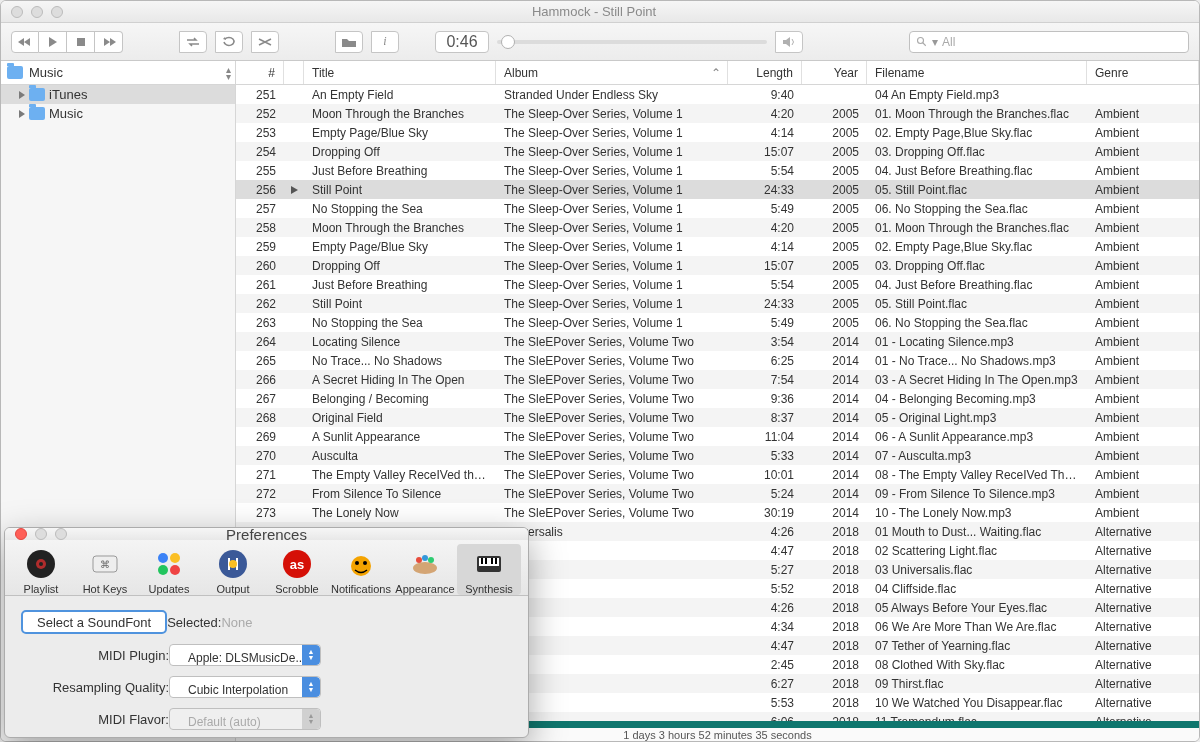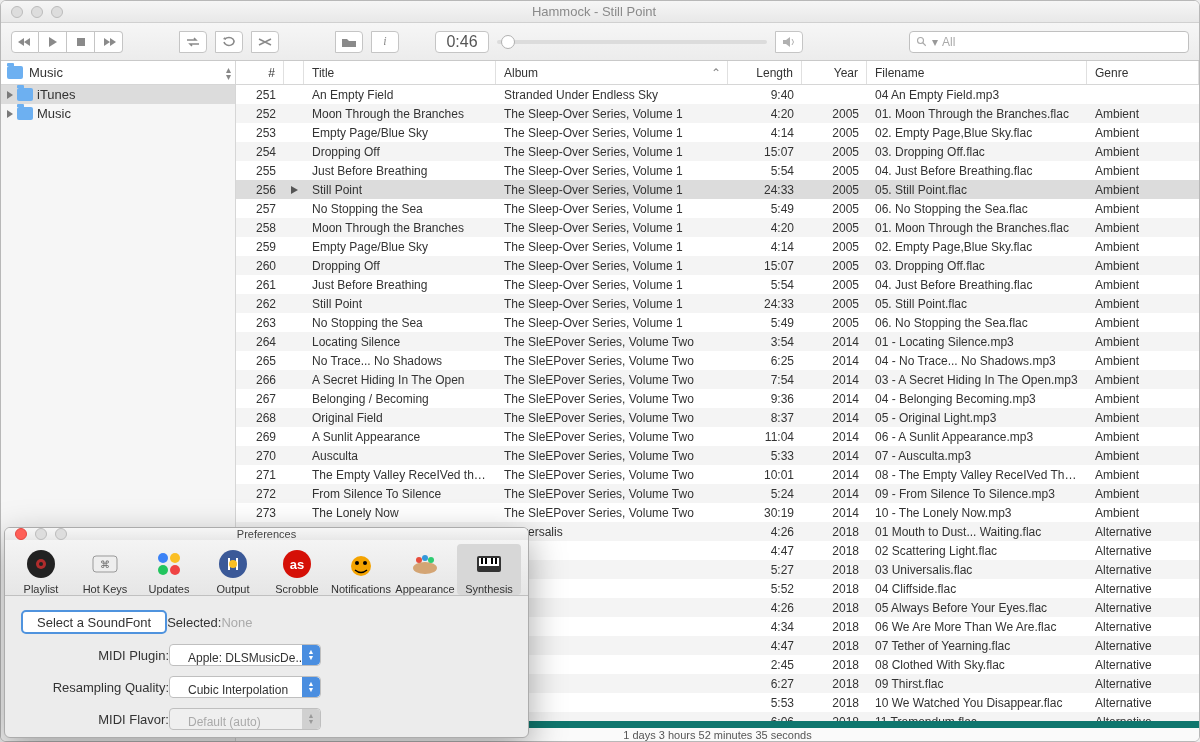--- a/index.html
+++ b/index.html
@@ -27,21 +27,21 @@
 .search svg { width: 12px; height: 12px; }
 
 .body { flex: 1; display: flex; min-height: 0; }
 
 
 .sidebar { width: 235px; background: #f6f6f6; border-right: 1px solid #d6d6d6; display: flex; flex-direction: column; font-size: 13px; }
 .sb-header { height: 24px; border-bottom: 1px solid #d6d6d6; background: #fff; display: flex; align-items: center; padding: 0 6px; gap: 6px; position: relative; }
 .sb-header .stepper { position: absolute; right: 4px; color: #888; font-size: 10px; line-height: 7px; }
 .folder-icon { width: 16px; height: 13px; background: #6db0f1; border-radius: 2px; position: relative; }
 .folder-icon::before { content: ""; position: absolute; top: -3px; left: 0; width: 7px; height: 3px; background: #6db0f1; border-radius: 1px 1px 0 0; }
-.sb-item { height: 19px; display: flex; align-items: center; padding-left: 6px; gap: 4px; }
+.sb-item { height: 19px; display: flex; align-items: center; padding-left: 18px; gap: 4px; }
 .sb-item.selected { background: #dcdcdc; }
 .tri { width: 0; height: 0; border-top: 4px solid transparent; border-bottom: 4px solid transparent; border-left: 6px solid #7a7a7a; }
 
 
 .table { flex: 1; display: flex; flex-direction: column; min-width: 0; }
 .thead { height: 24px; background: #fff; border-bottom: 1px solid #d6d6d6; display: flex; font-size: 12px; color: #333; }
 .th { border-right: 1px solid #e0e0e0; display: flex; align-items: center; padding: 0 8px; position: relative; }
 .th .sort { position: absolute; right: 6px; color: #888; }
 .col-num { width: 48px; justify-content: flex-end; }
 .col-play { width: 20px; padding: 0; }
@@ -58,21 +58,21 @@
 .row .cell { padding: 0 8px; white-space: nowrap; overflow: hidden; text-overflow: ellipsis; }
 .cell.col-num, .cell.col-len, .cell.col-year { text-align: right; }
 .cell.col-play { display:flex; align-items:center; justify-content:center; padding:0; }
 .play-ind { width:0; height:0; border-top:4px solid transparent; border-bottom:4px solid transparent; border-left:7px solid #555; }
 
 .footer { height: 20px; border-top: 7px solid #0f766e; background: #fafafa; font-size: 11px; color: #555; display: flex; align-items: center; justify-content: center; }
 
 
 .prefs { position: absolute; left: 4px; top: 527px; width: 525px; height: 211px; background: #ececec; border: 1px solid #acacac; border-radius: 6px; box-shadow: 0 12px 36px rgba(0,0,0,.35); overflow: hidden; display: flex; flex-direction: column; }
 .prefs .ptitlebar { height: 22px; background: linear-gradient(#f6f6f6,#e8e8e8); display: flex; align-items: center; position: relative; }
-.prefs .title { position: absolute; left:0; right:0; text-align:center; font-size:11px; color:#444; }
+.prefs .title { position: absolute; left:0; right:0; text-align:center; font-size:15px; color:#444; }
 .pdot-r { background:#ff5f57; border-color:#e24640; }
 .prefs-toolbar { height: 66px; background: linear-gradient(#f4f4f4,#e6e6e6); border-bottom: 1px solid #c0c0c0; display: flex; padding: 4px 4px 0 4px; }
 .ptab { width: 64px; display: flex; flex-direction: column; align-items: center; justify-content: flex-start; gap: 3px; font-size: 11px; color: #333; border-radius: 4px; padding-top: 4px; }
 .ptab .picon { width: 32px; height: 32px; display:flex; align-items:center; justify-content:center; }
 .ptab.selected { background: #d7d7d7; }
 .prefs-body { flex:1; padding: 14px 16px; font-size: 13px; }
 .prow { display: flex; align-items: center; margin-bottom: 10px; }
 .prow .plabel { width: 148px; text-align: right; color: #333; }
 .soundfont-btn { height: 24px; padding: 0 14px; border: 2px solid #4f93de; border-radius: 5px; background: #fff; color: #333; display:flex; align-items:center; }
 .selval { color: #aaa; }
@@ -358,21 +358,21 @@
             <div class="cell col-file">01 - Locating Silence.mp3</div>
             <div class="cell col-genre">Ambient</div>
           </div>
           <div class="row">
             <div class="cell col-num">265</div>
             <div class="cell col-play"></div>
             <div class="cell col-title">No Trace... No Shadows</div>
             <div class="cell col-album">The SleEPover Series, Volume Two</div>
             <div class="cell col-len">6:25</div>
             <div class="cell col-year">2014</div>
-            <div class="cell col-file">04 - No Trace... No Shadows.mp3</div>
+            <div class="cell col-file">01 - No Trace... No Shadows.mp3</div>
             <div class="cell col-genre">Ambient</div>
           </div>
           <div class="row alt">
             <div class="cell col-num">266</div>
             <div class="cell col-play"></div>
             <div class="cell col-title">A Secret Hiding In The Open</div>
             <div class="cell col-album">The SleEPover Series, Volume Two</div>
             <div class="cell col-len">7:54</div>
             <div class="cell col-year">2014</div>
             <div class="cell col-file">03 - A Secret Hiding In The Open.mp3</div>

